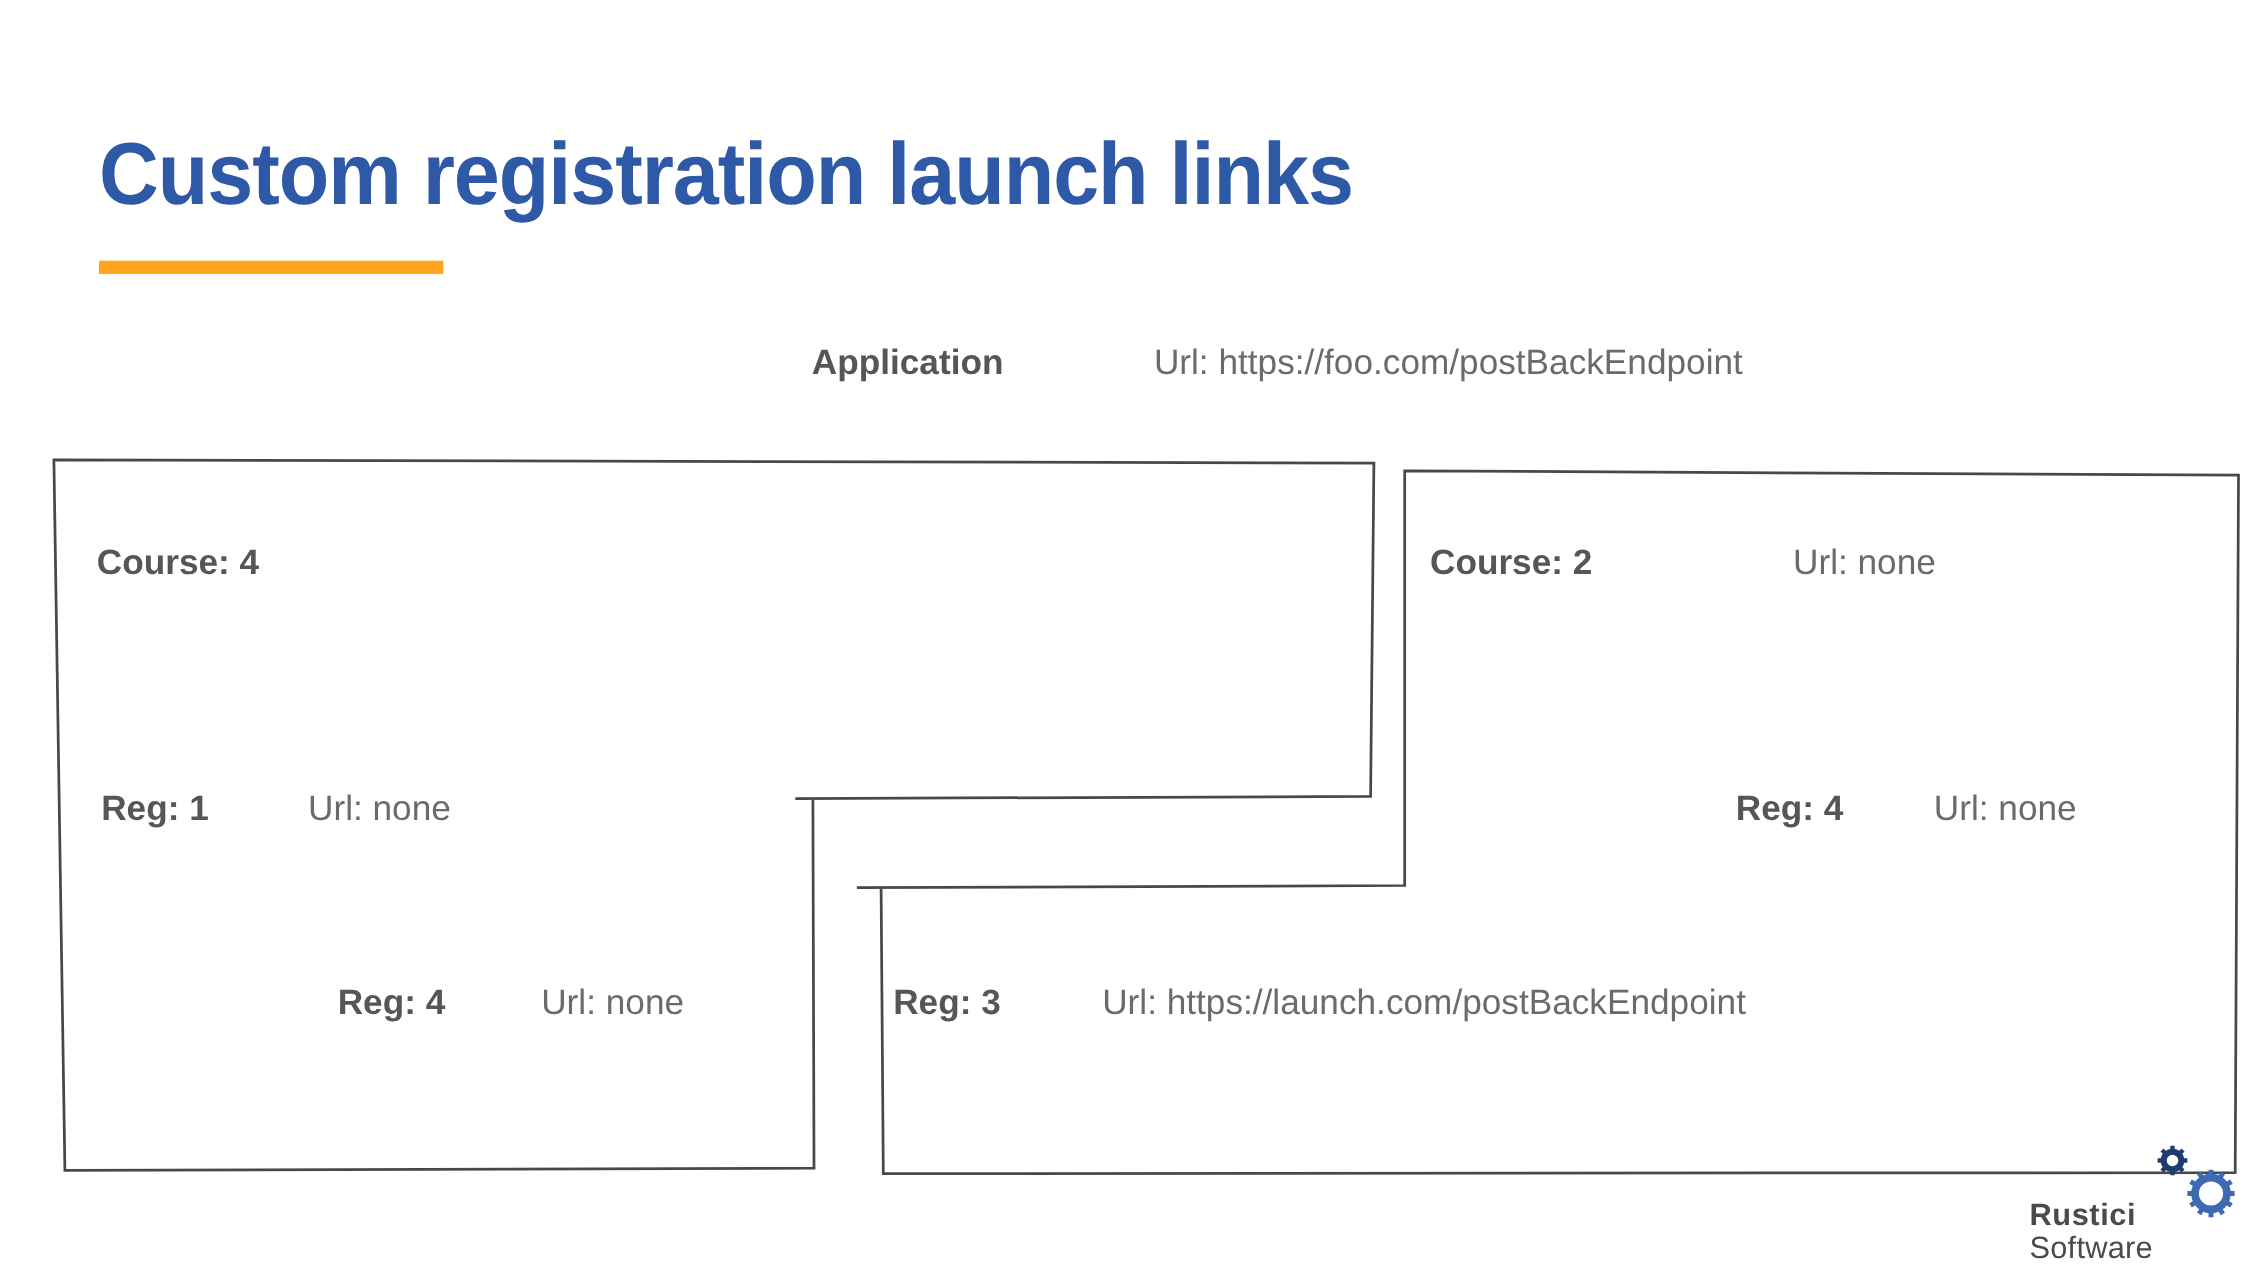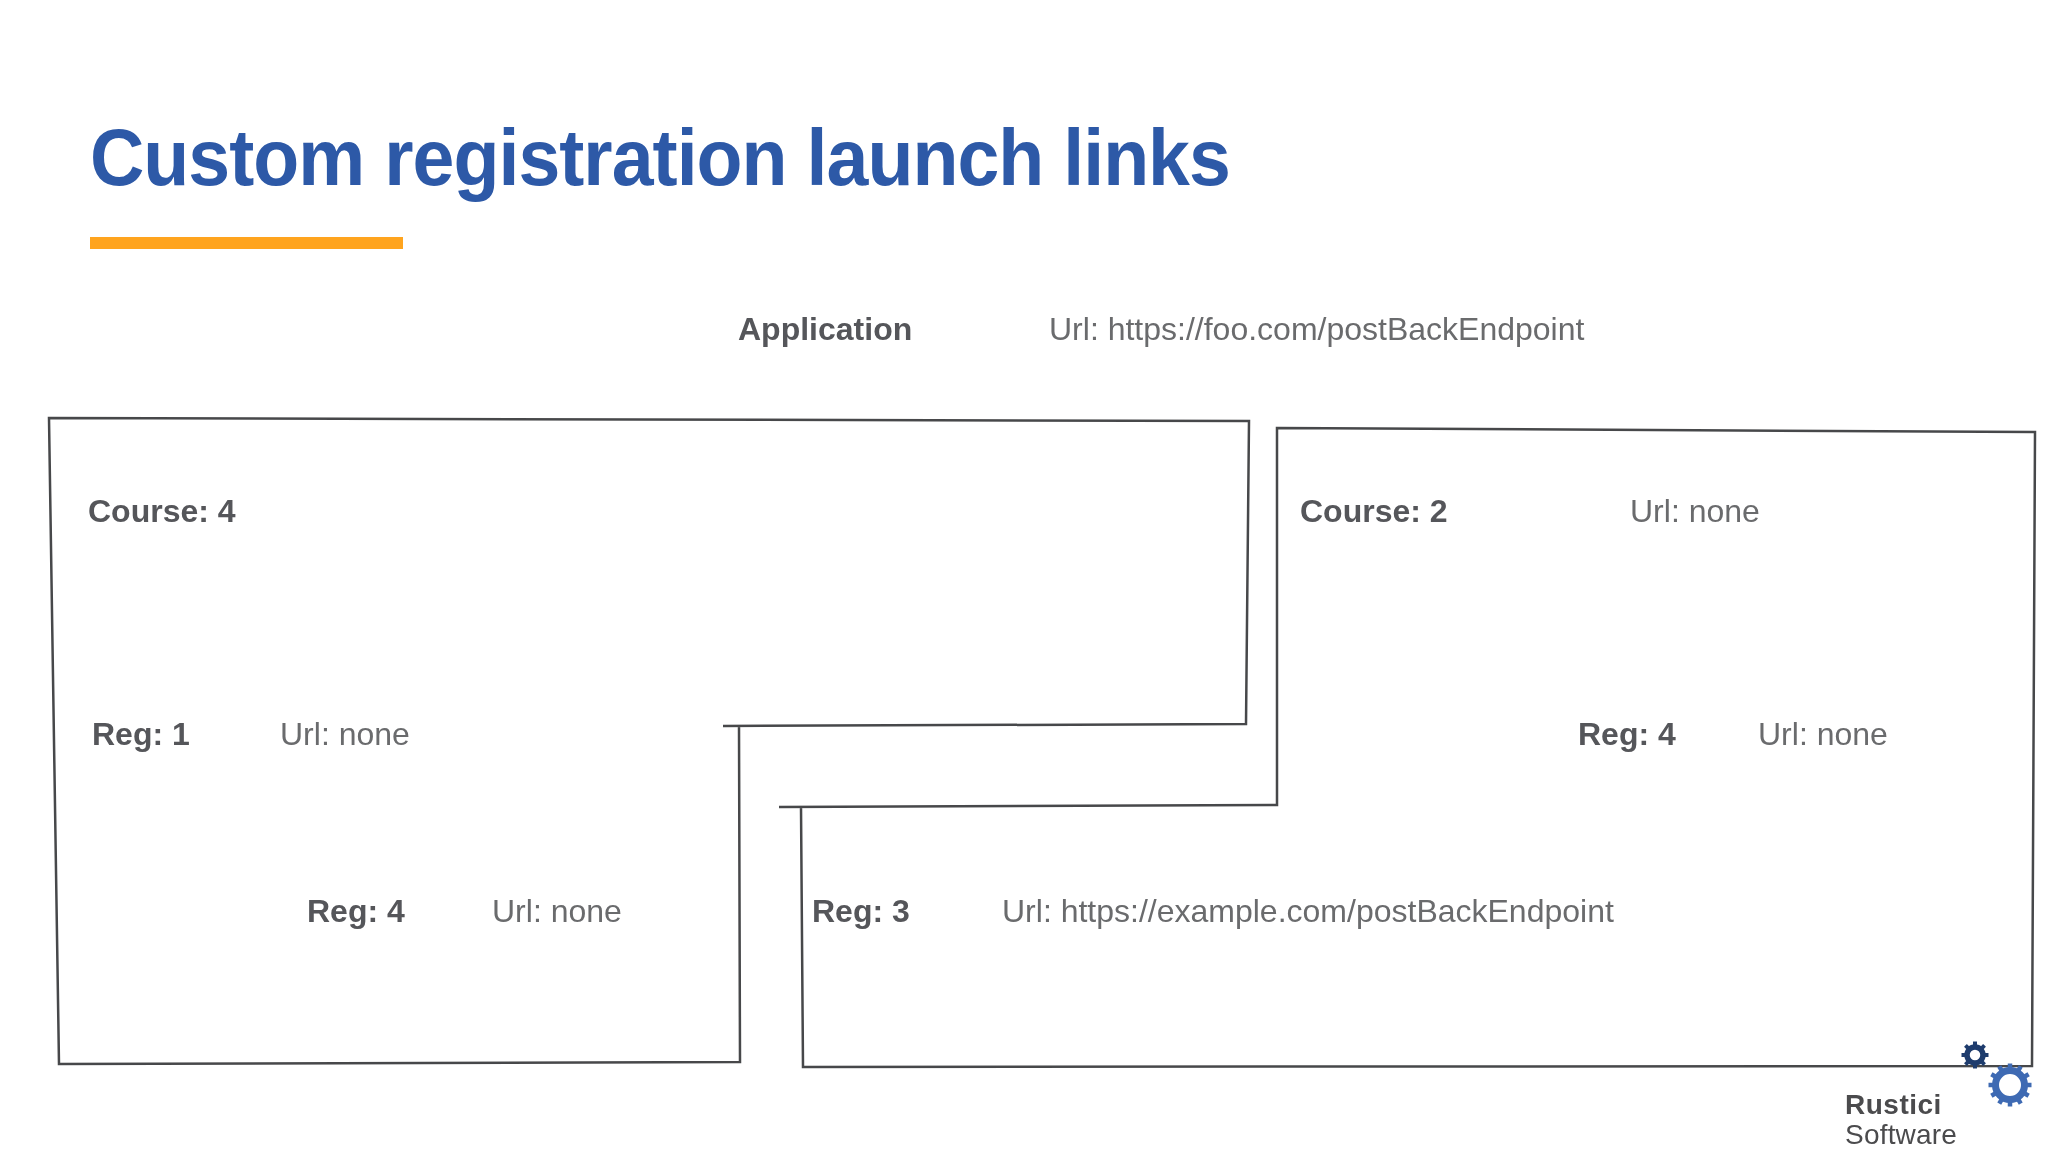--- a/index.html
+++ b/index.html
@@ -55,21 +55,21 @@
   <span class="t c2-url">Url: none</span>
 
   <span class="t b r1-label">Reg: 1</span>
   <span class="t r1-url">Url: none</span>
   <span class="t b r4-label">Reg: 4</span>
   <span class="t r4-url">Url: none</span>
 
   <span class="t b r2-label">Reg: 4</span>
   <span class="t r2-url">Url: none</span>
   <span class="t b r3-label">Reg: 3</span>
-  <span class="t r3-url">Url: https://example.com/postBackEndpoint</span>
+  <span class="t r3-url">Url: https://launch.com/postBackEndpoint</span>
 
   <div class="abs logo-text">
     <div class="logo-top">Rustici</div>
     <div class="logo-bottom">Software</div>
   </div>
   <svg class="abs gears" width="110" height="80" viewBox="0 0 110 80">
     <g transform="translate(29,19)" stroke="#1E3C6D" fill="none">
       <circle r="8" stroke-width="5.5"></circle>
       <g stroke-width="4">
         <line y1="-9" y2="-13.5"></line>

